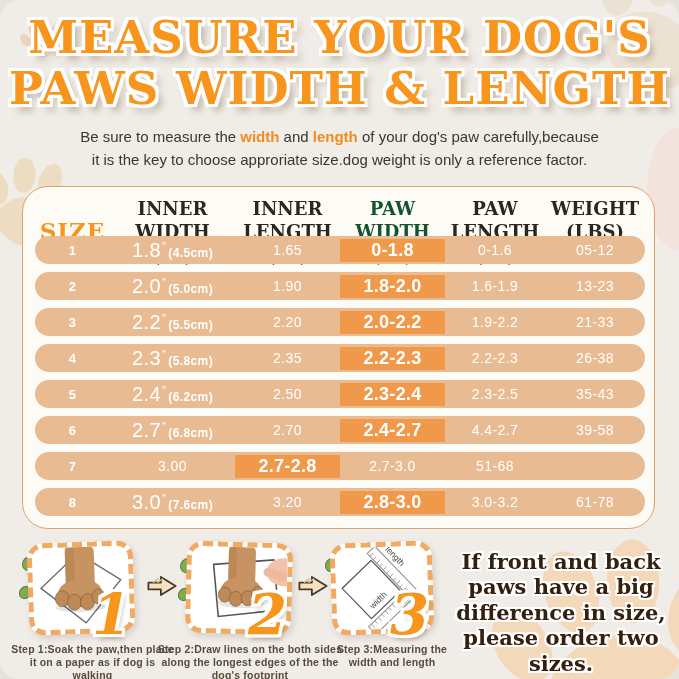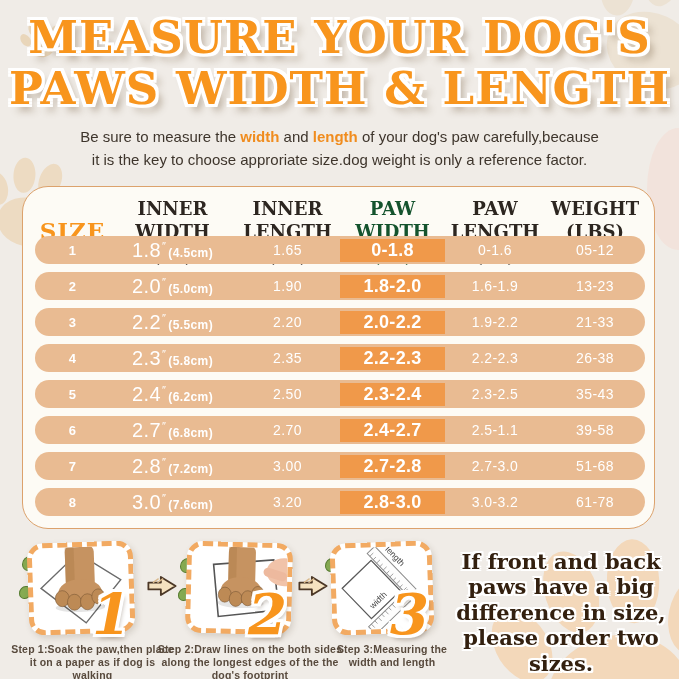--- a/index.html
+++ b/index.html
@@ -1,17 +1,17 @@
 <!DOCTYPE html>
 <html><head>
 <meta charset="utf-8">
 <style>
   html,body{margin:0;padding:0;background:#e6e2dc;}
   #app{position:relative;width:679px;height:679px;overflow:hidden;
-       background:#f0ece7;font-family:"Liberation Sans",sans-serif;margin:0 auto;}
+       background:#f0ece7;font-family:"Liberation Sans",sans-serif;margin:0 auto;border-radius:19px;}
 
   
   .wm{position:absolute;z-index:0;}
   .wm svg{display:block;}
   .wm-blob{border-radius:50%;}
 
   
   .title{position:absolute;top:12px;left:0;right:0;text-align:center;z-index:1;}
   .title-line{font-family:"DejaVu Serif",serif;font-weight:bold;font-size:45px;line-height:51px;
     color:#f8951d;letter-spacing:1px;
@@ -185,27 +185,26 @@
         <span class="cell cell-pw">2.3-2.4</span>
         <span class="cell">2.3-2.5</span>
         <span class="cell">35-43</span>
       </div>
 
       <div class="row">
         <span class="cell cell-size">6</span>
         <span class="cell cell-iw"><span class="iw-num">2.7</span><span class="iw-mark">″</span><span class="iw-cm">(6.8cm)</span></span>
         <span class="cell">2.70</span>
         <span class="cell cell-pw">2.4-2.7</span>
-        <span class="cell">2.5-1.1</span>
+        <span class="cell">4.4-2.7</span>
         <span class="cell">39-58</span>
       </div>
 
       <div class="row">
         <span class="cell cell-size">7</span>
-        <span class="cell cell-iw"><span class="iw-num">2.8</span><span class="iw-mark">″</span><span class="iw-cm">(7.2cm)</span></span>
         <span class="cell">3.00</span>
         <span class="cell cell-pw">2.7-2.8</span>
         <span class="cell">2.7-3.0</span>
         <span class="cell">51-68</span>
       </div>
 
       <div class="row">
         <span class="cell cell-size">8</span>
         <span class="cell cell-iw"><span class="iw-num">3.0</span><span class="iw-mark">″</span><span class="iw-cm">(7.6cm)</span></span>
         <span class="cell">3.20</span>

